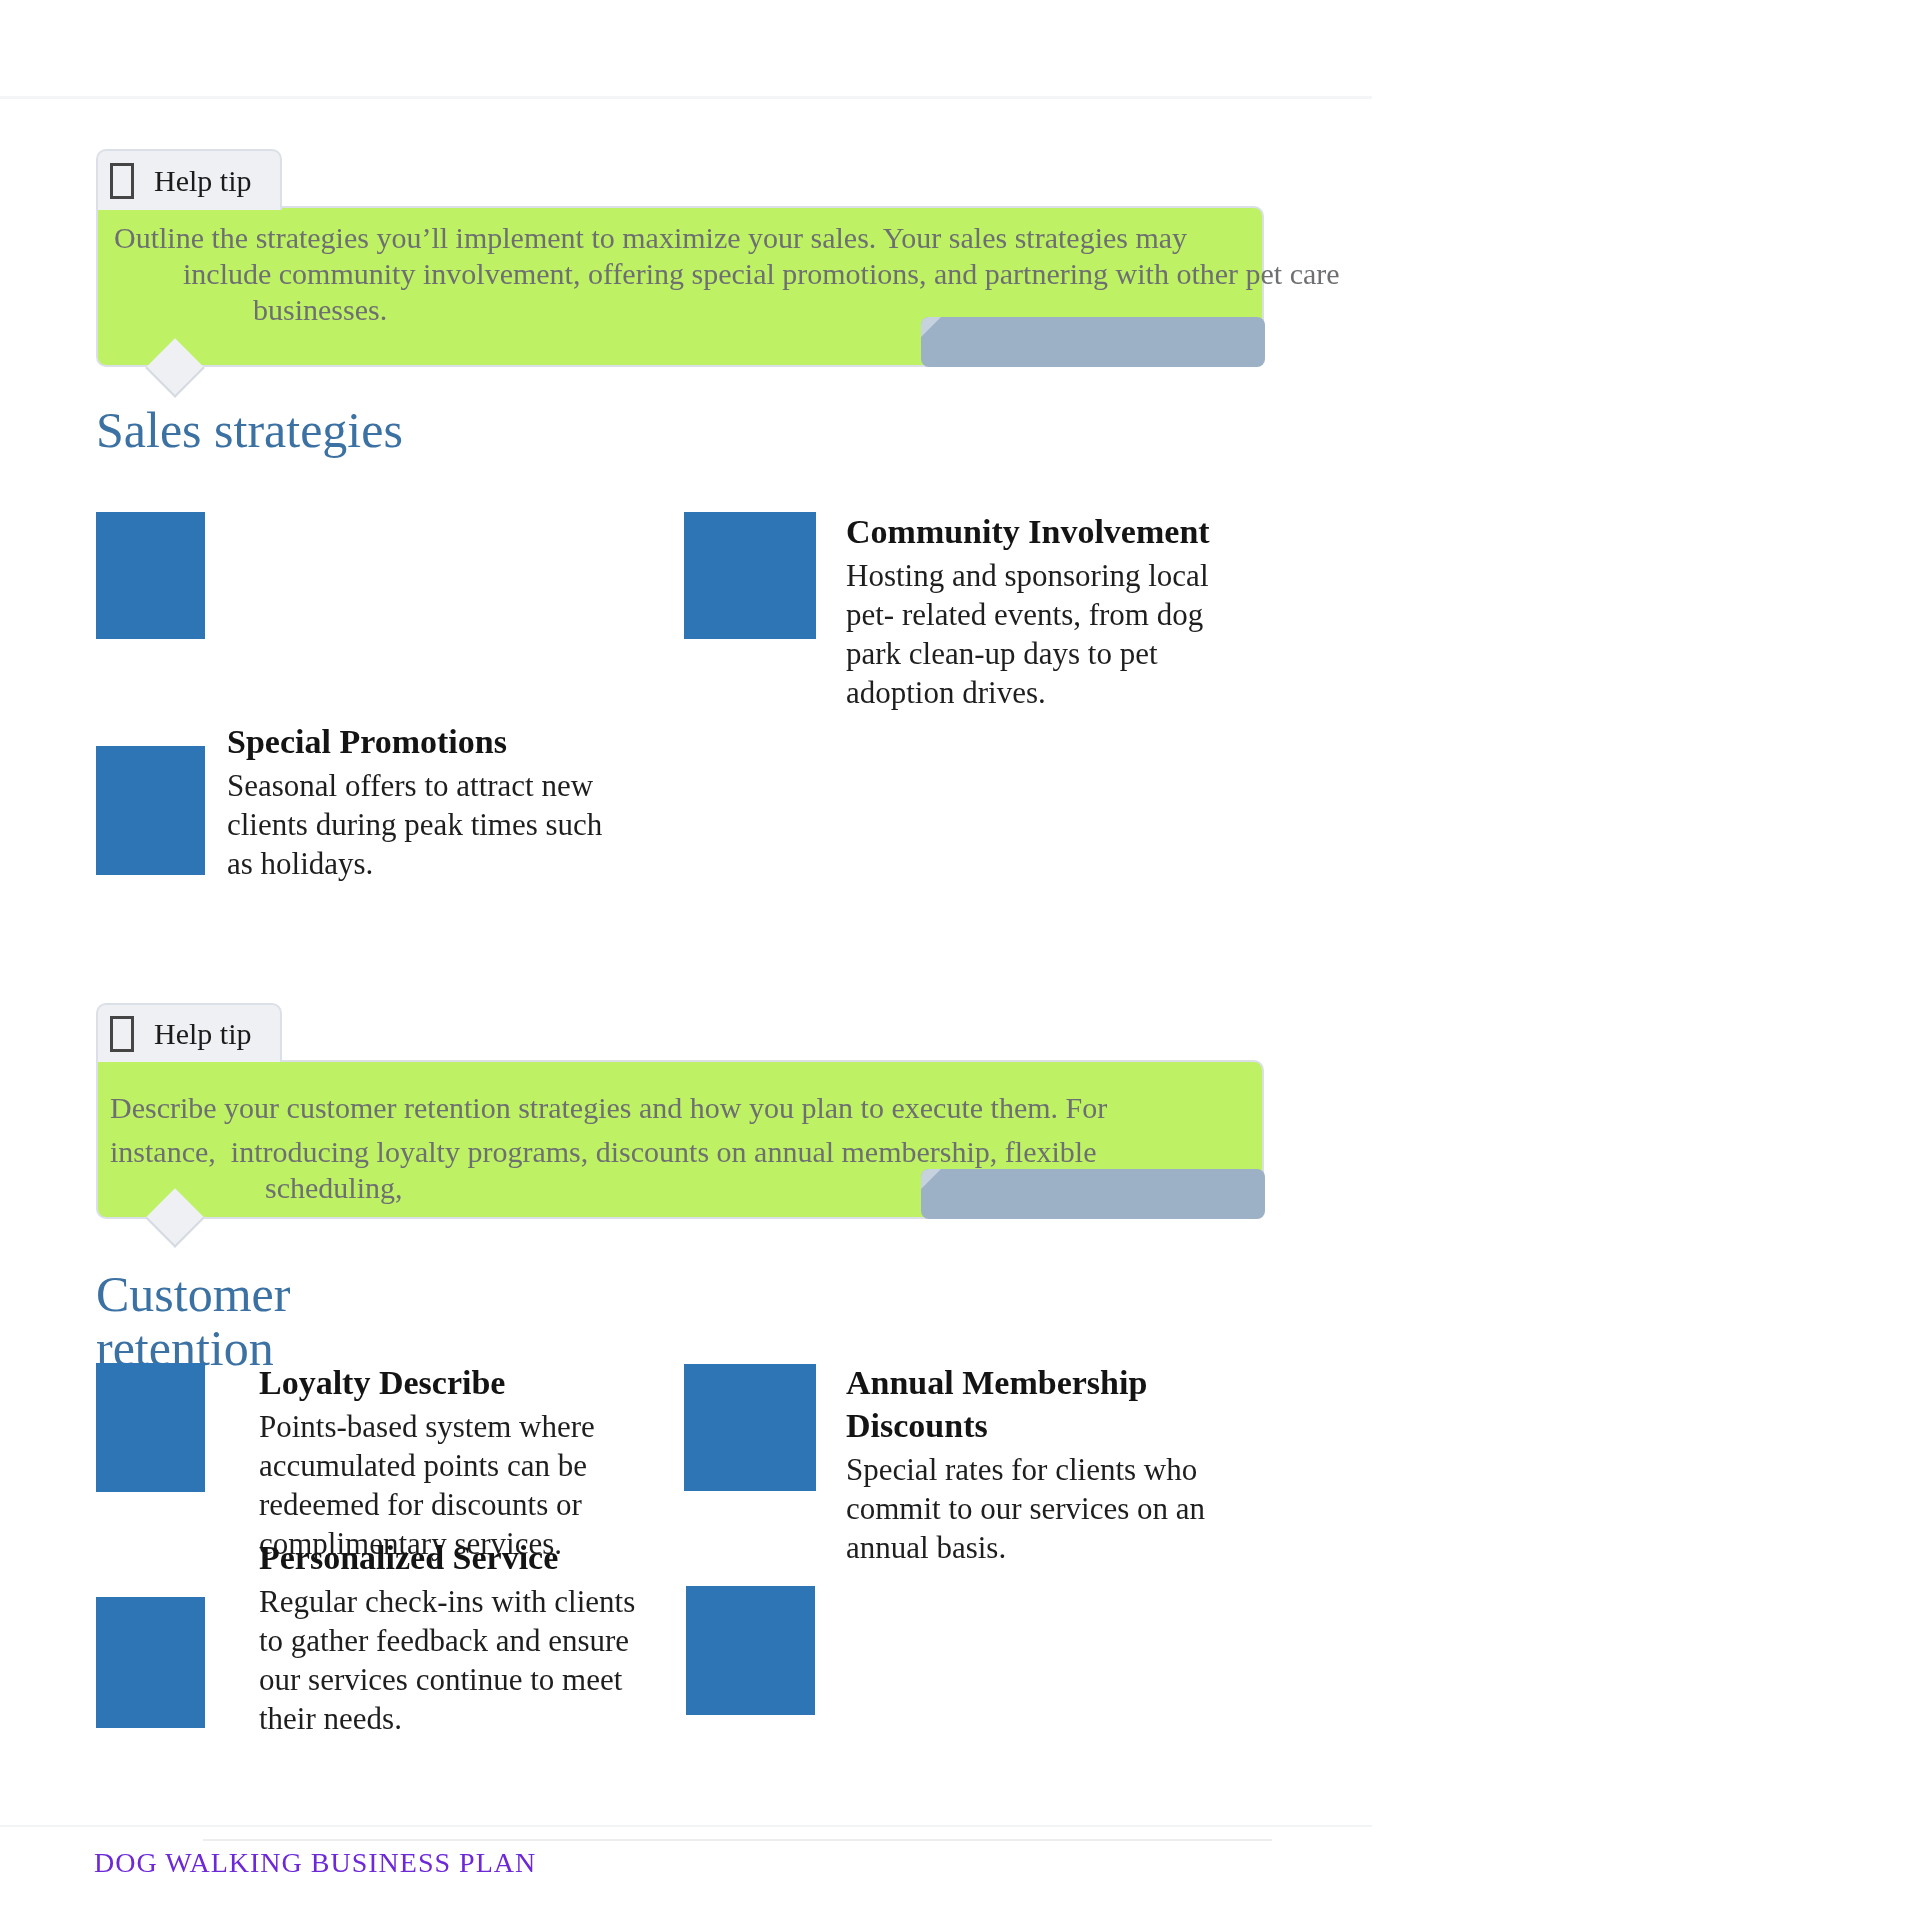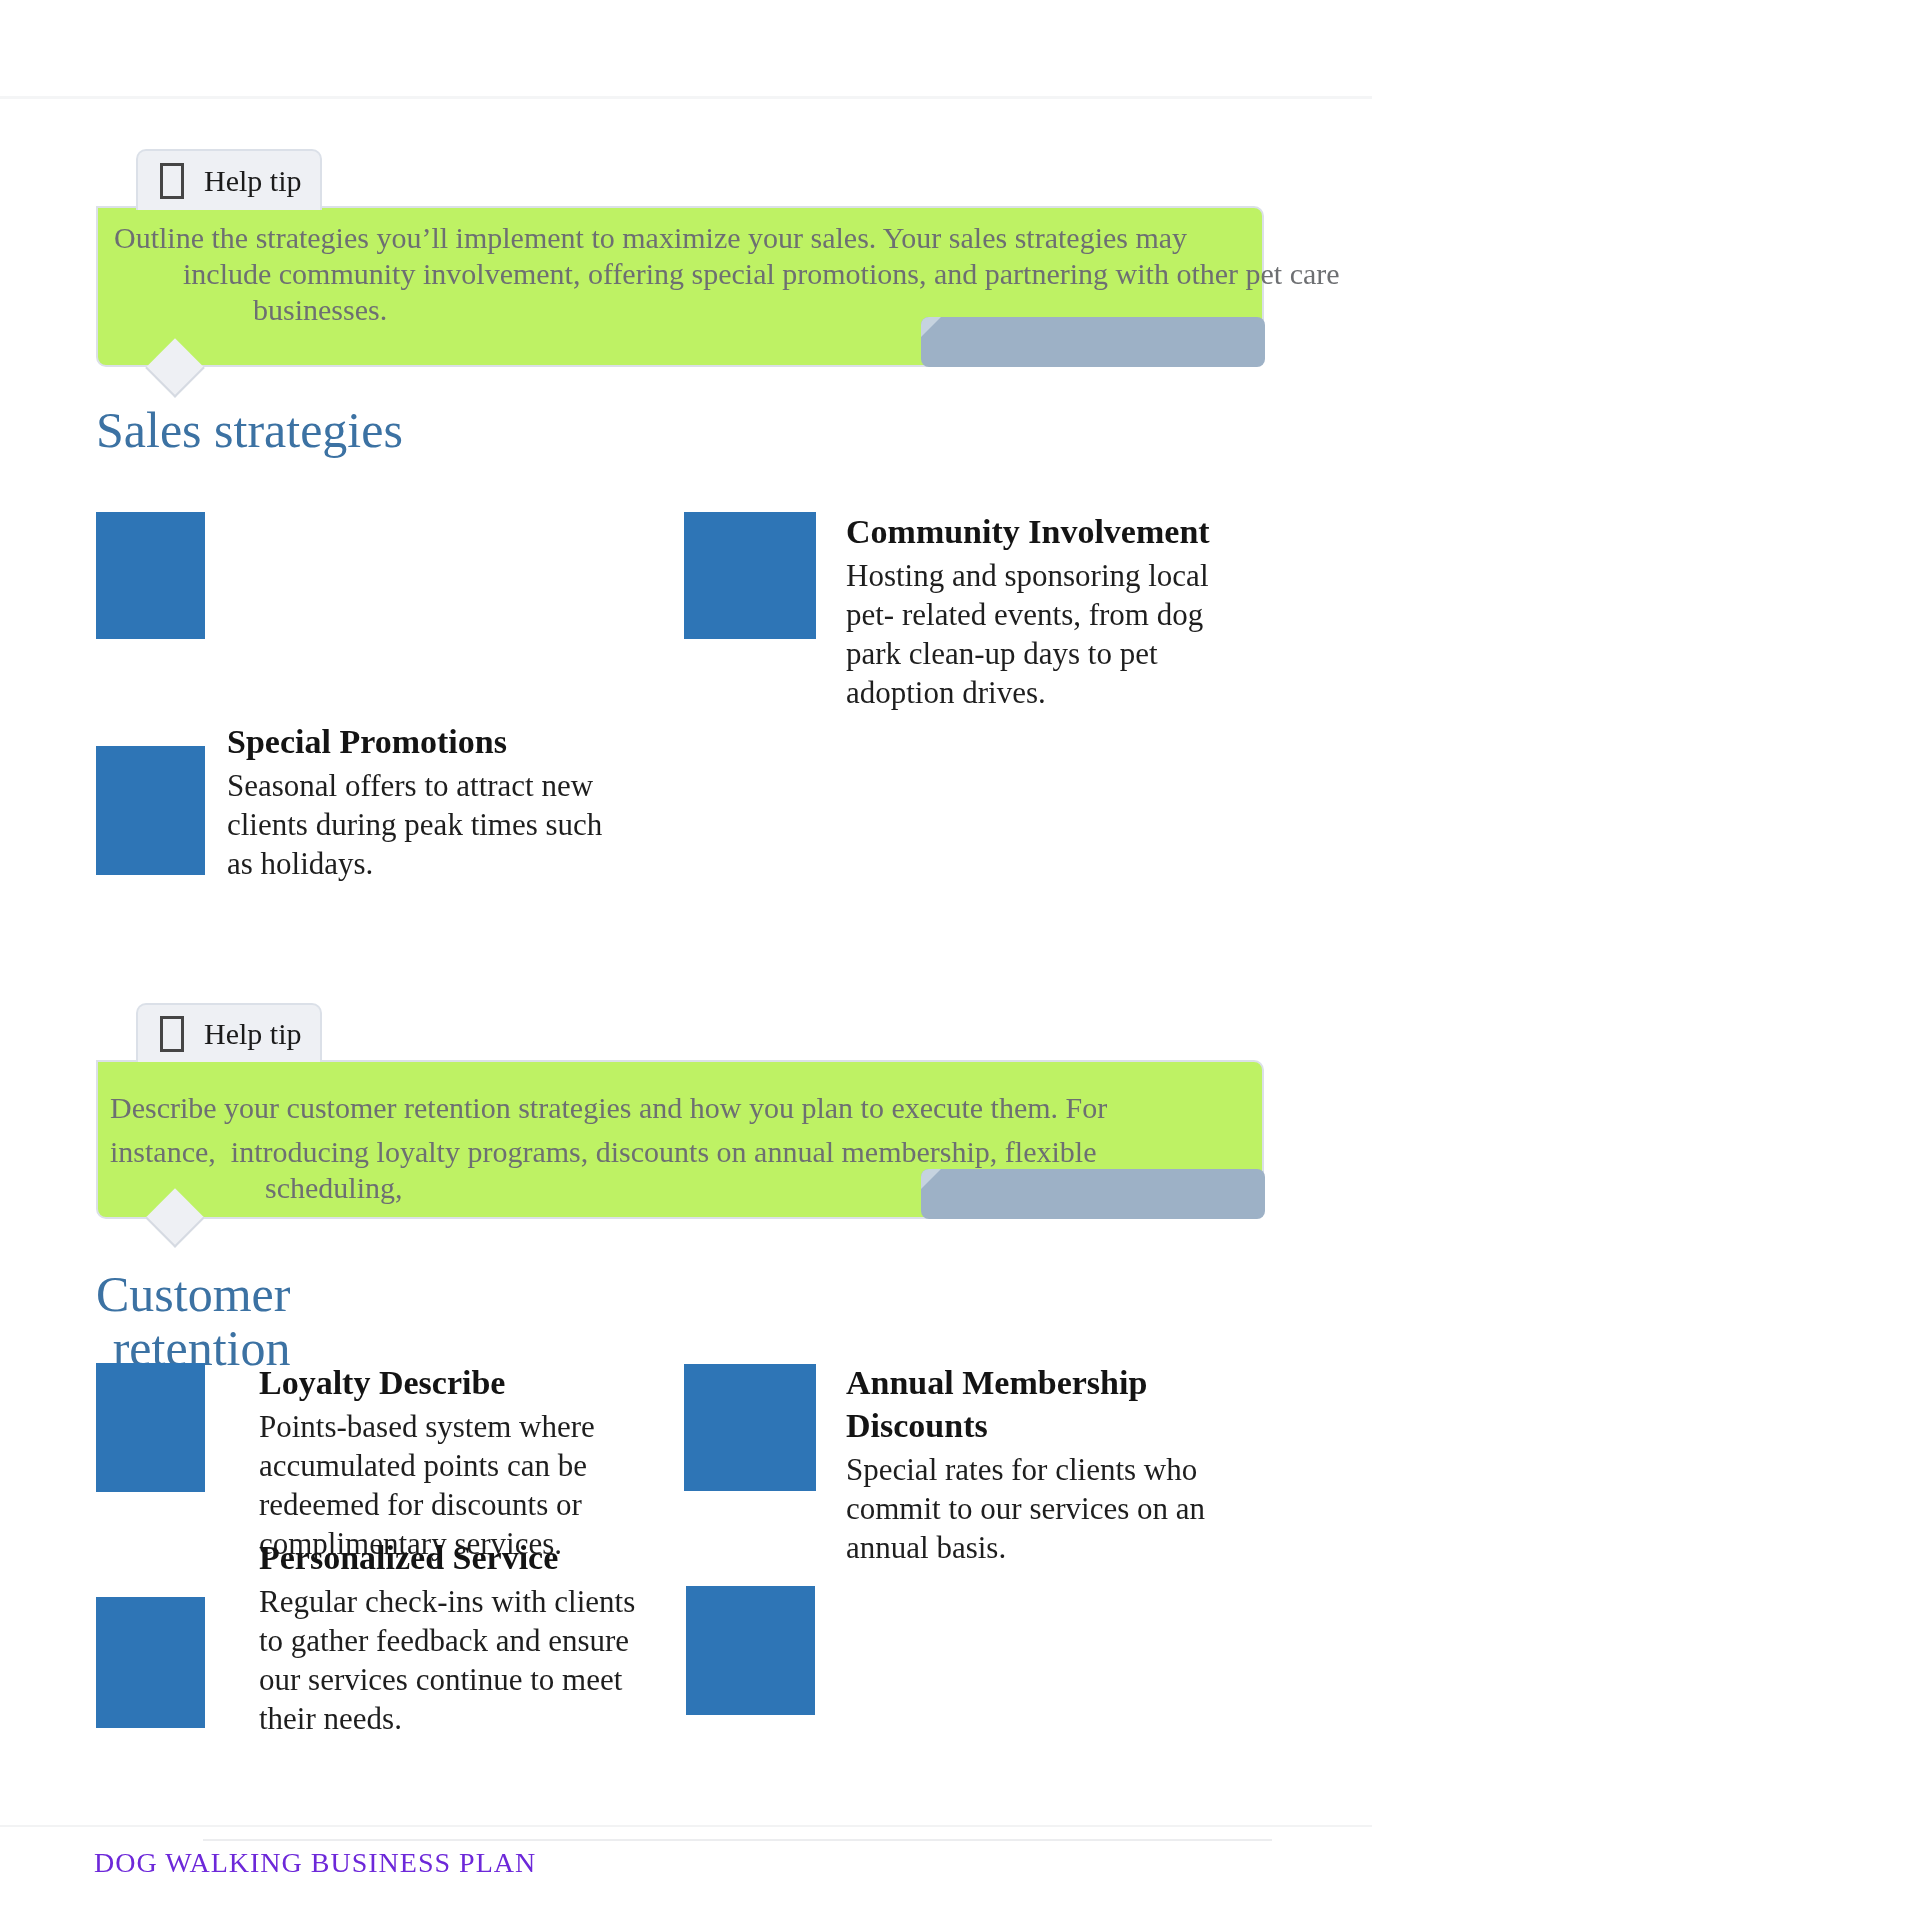--- a/index.html
+++ b/index.html
@@ -7,21 +7,21 @@
     position:relative; width:1927px; height:1927px; background:#ffffff;
     font-family:"Liberation Serif", serif; overflow:hidden;
   }
   .hairline { position:absolute; }
 
   
   .tip-tab {
     position:absolute; left:96px; width:186px; height:61px;
     background:#eef0f4; border:2px solid #dbe0e8; border-bottom:none;
     border-radius:10px 10px 0 0; display:flex; align-items:center;
-    padding-left:22px; box-sizing:border-box; gap:20px; z-index:3;margin-left:40px;
+    padding-left:12px; box-sizing:border-box; gap:20px; z-index:3;
   }
   .tofu {
     width:18px; height:30px; border:3px solid #454545; background:transparent;
     display:inline-block; flex:0 0 auto;
   }
   .tip-tab-label { font-size:30px; color:#1b1b1b; }
   .tip-box {
     position:absolute; left:96px; width:1168px;
     background:#bef264; border:2px solid #dbe0e8;
     border-radius:0 10px 10px 10px; box-sizing:border-box; z-index:1;
@@ -38,21 +38,21 @@
   }
   .action-rect::before {
     content:""; position:absolute; top:0; left:0; width:0; height:0;
     border-top:20px solid #c6d3df; border-right:20px solid transparent;
     border-radius:8px 0 0 0;
   }
 
   
   .section-heading {
     position:absolute; left:96px; font-size:50px; line-height:54px;
-    color:#3c72a3; font-weight:400;text-align:right;
+    color:#3c72a3; font-weight:400;
   }
 
   
   .square { position:absolute; background:#2e75b6; }
   .item-text { position:absolute; }
   .item-title {
     font-size:34px; font-weight:700; color:#141414; line-height:43px;
     white-space:pre-line;
   }
   .item-body {

